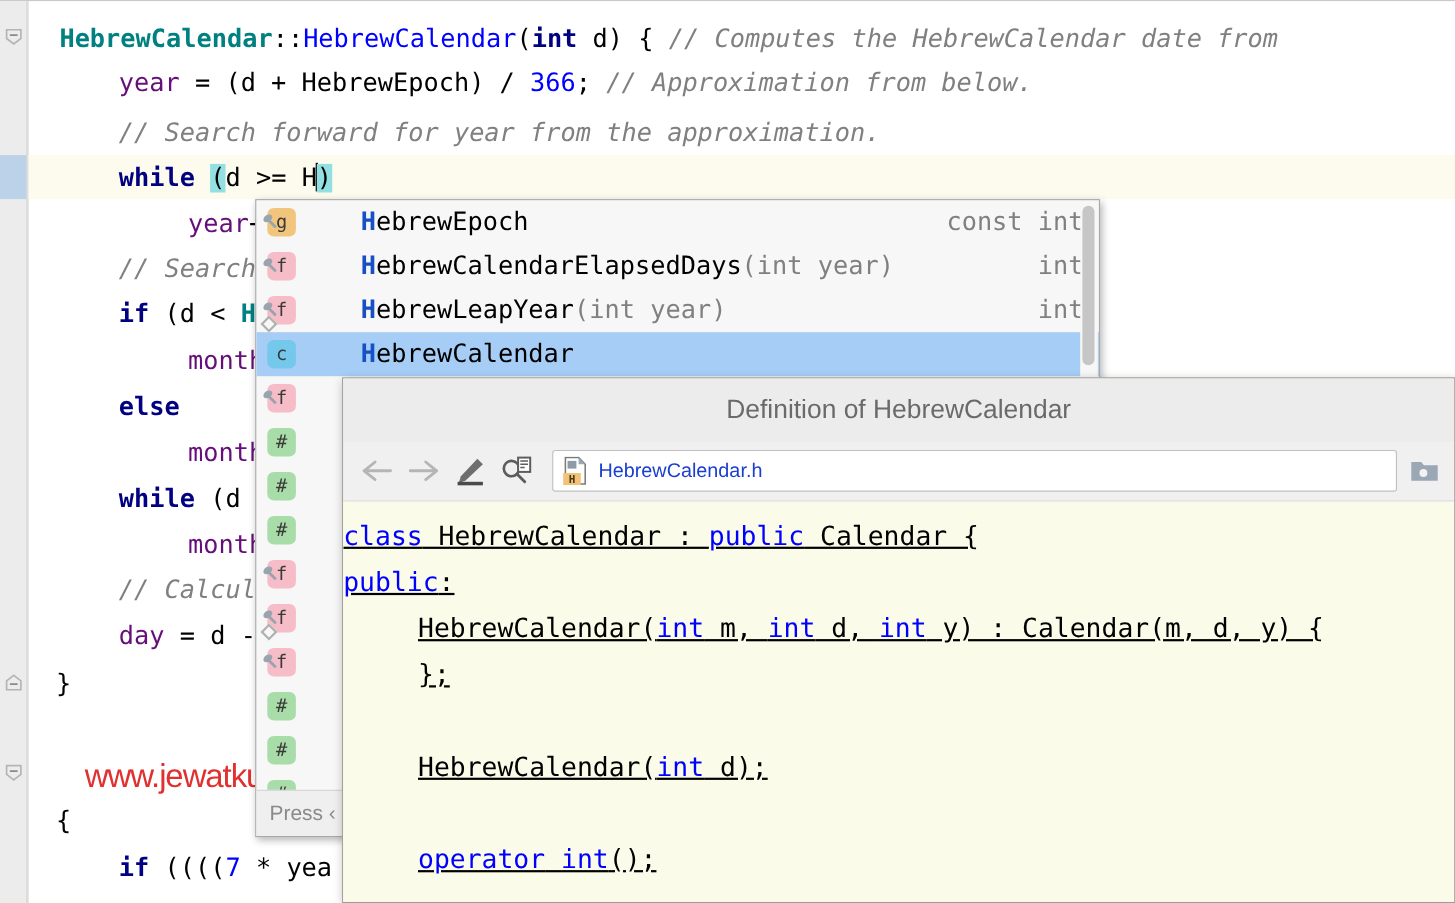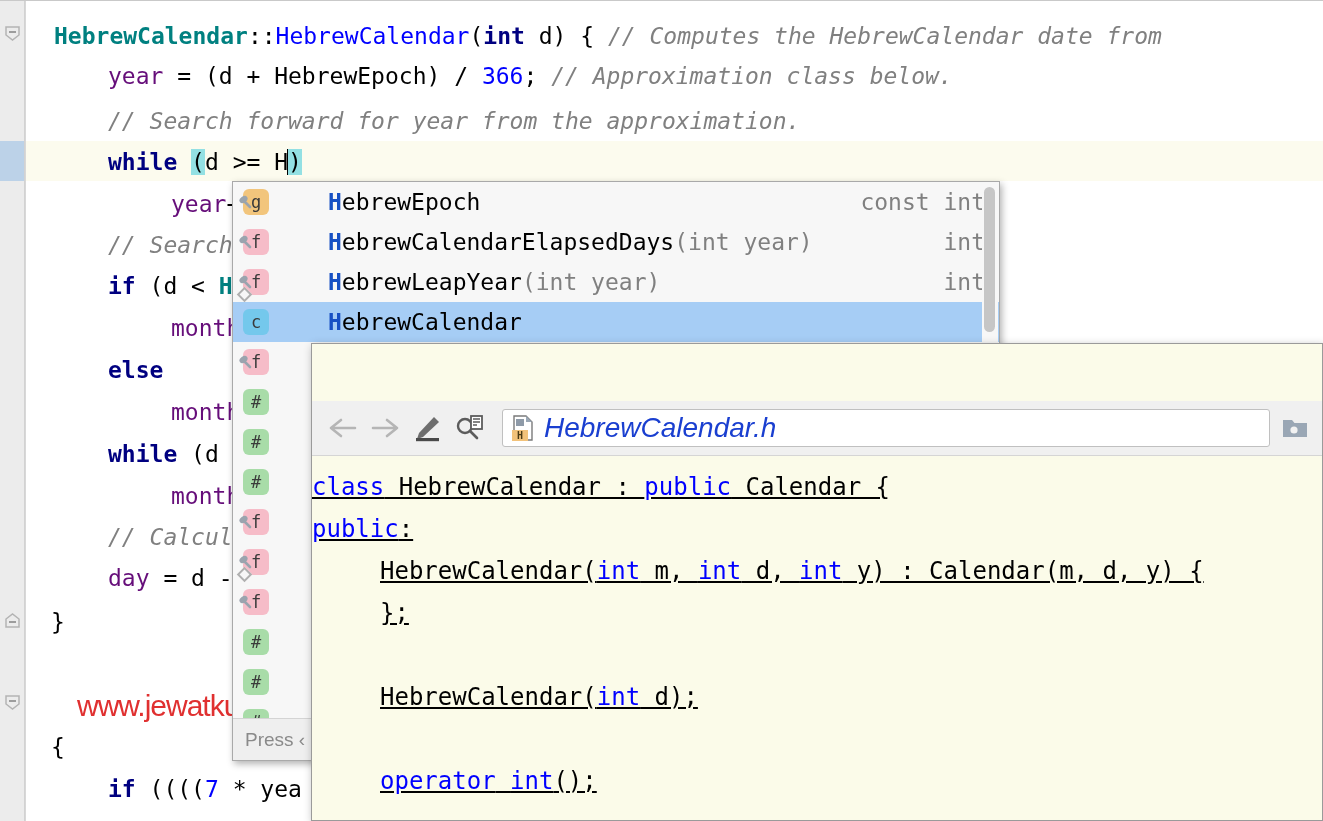--- a/index.html
+++ b/index.html
@@ -145,23 +145,22 @@
     flex:0 0 auto;
   }
   .file-field{
     flex:1 1 auto;height:38px;margin-left:12px;margin-right:8px;
     background:#fff;border:1px solid #c0c0c0;border-radius:3px;
     display:flex;align-items:center;padding-left:8px;box-sizing:border-box;
     overflow:hidden;
   }
   .file-ico{width:24px;height:26px;position:relative;flex:0 0 auto;margin-right:9px;}
   .file-name{
-    font-family:"Liberation Sans",sans-serif;font-size:28px;color:#1a3fd0;
+    font-family:"Liberation Sans",sans-serif;font-size:18px;color:#1a3fd0;
     white-space:nowrap;
-    font-style:italic;
   }
   .folder-btn{width:34px;height:40px;display:flex;align-items:center;justify-content:center;flex:0 0 auto;}
   .def-code{
     position:absolute;left:0;top:112px;width:1010px;bottom:0;
     background:#fbfbe9;overflow:hidden;
   }
   .def-line{
     position:absolute;left:0;height:42px;line-height:42px;white-space:pre;
     font-family:"DejaVu Sans Mono","Liberation Mono",monospace;
     font-size:24px;color:#000;text-decoration:underline;
@@ -203,21 +202,21 @@
         <div class="fold" style="top: 693px;">
           <svg width="17" height="17" viewBox="0 0 17 17">
             <path d="M2 2 H15 V10 L8.5 15 L2 10 Z" fill="#ececec" stroke="#b4b4b4" stroke-width="1.5"></path>
             <path d="M5 7 H12" stroke="#8a8a8a" stroke-width="1.6"></path>
           </svg>
         </div>
       </div>
     <div class="editor-body" id="editor-body">
         <div class="cur-line-bg" style="top: 140px;"></div>
         <div class="code-line" style="top: 15px; left: 28px;"><span class="cls">HebrewCalendar</span><span class="plain">::</span><span class="kw2">HebrewCalendar</span><span class="plain">(</span><span class="kw">int</span><span class="plain"> d) { </span><span class="cmt">// Computes the HebrewCalendar date from</span></div>
-        <div class="code-line" style="top: 55px; left: 82px;"><span class="fld">year</span><span class="plain"> = (d + HebrewEpoch) / </span><span class="num">366</span><span class="plain">; </span><span class="cmt">// Approximation class below.</span></div>
+        <div class="code-line" style="top: 55px; left: 82px;"><span class="fld">year</span><span class="plain"> = (d + HebrewEpoch) / </span><span class="num">366</span><span class="plain">; </span><span class="cmt">// Approximation from below.</span></div>
         <div class="code-line" style="top: 100px; left: 82px;"><span class="cmt">// Search forward for year from the approximation.</span></div>
         <div class="code-line" style="top: 141px; left: 82px;"><span class="kw">while</span><span class="plain"> </span><span class="paren-hl">(</span><span class="plain">d &gt;= H</span><span class="caret"></span><span class="paren-hl">)</span></div>
         <div class="code-line" style="top: 183px; left: 145px;"><span class="fld">year</span><span class="plain">+</span></div>
         <div class="code-line" style="top: 224px; left: 82px;"><span class="cmt">// Search</span></div>
         <div class="code-line" style="top: 265px; left: 82px;"><span class="kw">if</span><span class="plain"> (d &lt; </span><span class="cls">H</span></div>
         <div class="code-line" style="top: 307px; left: 145px;"><span class="fld">month</span></div>
         <div class="code-line" style="top: 349px; left: 82px;"><span class="kw">else</span></div>
         <div class="code-line" style="top: 391px; left: 145px;"><span class="fld">month</span></div>
         <div class="code-line" style="top: 433px; left: 82px;"><span class="kw">while</span><span class="plain"> (d</span></div>
         <div class="code-line" style="top: 475px; left: 145px;"><span class="fld">month</span></div>
@@ -316,20 +315,21 @@
         </div>
       </div>
     <div class="cmpl-scroll-track">
       <div class="cmpl-scroll-thumb"></div>
     </div>
     <div class="cmpl-footer">Press ‹</div>
   </div>
 
   <div class="defpop">
 
+    <div class="def-title">Definition of HebrewCalendar</div>
 
     <div class="def-toolbar">
       <div class="tb-btn">
         <svg width="30" height="22" viewBox="0 0 30 22">
           <path d="M3 11 L13 3 M3 11 L13 19 M3 11 L27 11" stroke="#b5b5b5" stroke-width="2.6" fill="none" stroke-linecap="round"></path>
         </svg>
       </div>
       <div class="tb-btn">
         <svg width="30" height="22" viewBox="0 0 30 22">
           <path d="M27 11 L17 3 M27 11 L17 19 M27 11 L3 11" stroke="#b5b5b5" stroke-width="2.6" fill="none" stroke-linecap="round"></path>

